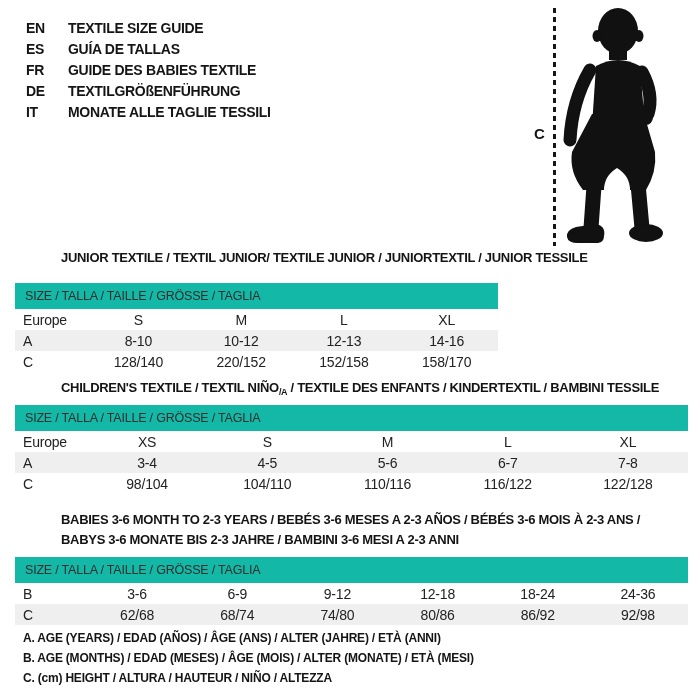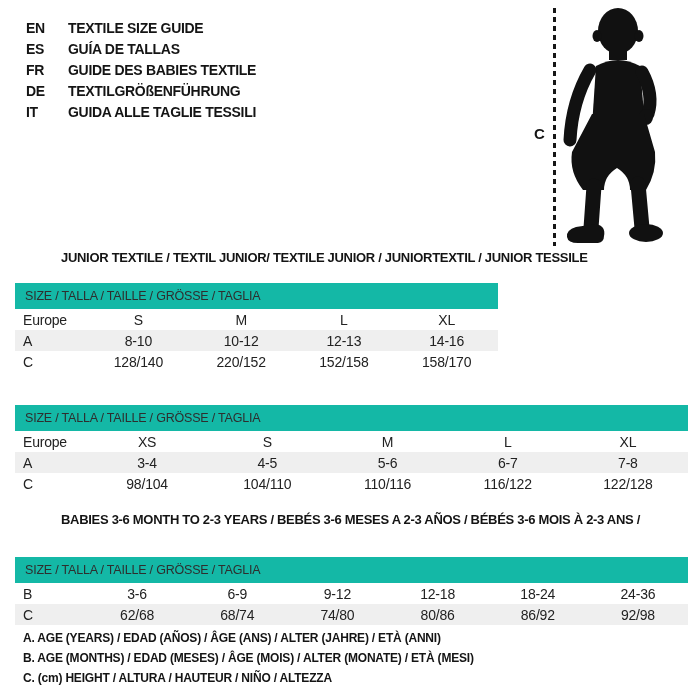--- a/index.html
+++ b/index.html
@@ -71,21 +71,21 @@
     <div class="lang-row">
       <span class="lang-code">FR</span>
       <span class="lang-label">GUIDE DES BABIES TEXTILE</span>
     </div>
     <div class="lang-row">
       <span class="lang-code">DE</span>
       <span class="lang-label">TEXTILGRÖßENFÜHRUNG</span>
     </div>
     <div class="lang-row">
       <span class="lang-code">IT</span>
-      <span class="lang-label">GUIDA ALLE TAGLIE TESSILI</span>
+      <span class="lang-label">MONATE ALLE TAGLIE TESSILI</span>
     </div>
   </div>
 
 <div class="figure">
   <div class="measure-line"></div>
   <div class="measure-label">C</div>
   <svg class="silhouette" width="110" height="238" viewBox="0 0 110 238" aria-hidden="true">
     <g fill="#111111" stroke="none">
       <ellipse cx="60" cy="25" rx="20" ry="23"></ellipse>
       <ellipse cx="39" cy="30" rx="4.5" ry="6"></ellipse>
@@ -130,20 +130,23 @@
         <span class="cell-label">C</span>
         <span class="cell">128/140</span>
         <span class="cell">220/152</span>
         <span class="cell">152/158</span>
         <span class="cell">158/170</span>
       </div>
     </div>
 </section>
 
 <section class="size-table t2">
+  <div class="tbl-title condensed">
+      <div class="title-line"><span>CHILDREN'S TEXTILE / TEXTIL NIÑO</span><span class="sub">/A</span><span> / TEXTILE DES ENFANTS / KINDERTEXTIL / BAMBINI TESSILE</span></div>
+    </div>
   <div class="tbl-bar">
       <span>SIZE / TALLA / TAILLE / GRÖSSE / TAGLIA</span>
     </div>
   <div class="tbl-rows">
       <div class="tbl-row" style="grid-template-columns: 72px repeat(5, 1fr);">
         <span class="cell-label">Europe</span>
         <span class="cell">XS</span>
         <span class="cell">S</span>
         <span class="cell">M</span>
         <span class="cell">L</span>
@@ -164,20 +167,21 @@
         <span class="cell">110/116</span>
         <span class="cell">116/122</span>
         <span class="cell">122/128</span>
       </div>
     </div>
 </section>
 
 <section class="size-table t3">
   <div class="tbl-title condensed">
       <div class="title-line"><span>BABIES 3-6 MONTH TO 2-3 YEARS / BEBÉS 3-6 MESES A 2-3 AÑOS / BÉBÉS 3-6 MOIS À 2-3 ANS /</span></div>
+      <div class="title-line"><span>BABYS 3-6 MONATE BIS 2-3 JAHRE / BAMBINI 3-6 MESI A 2-3 ANNI</span></div>
     </div>
   <div class="tbl-bar">
       <span>SIZE / TALLA / TAILLE / GRÖSSE / TAGLIA</span>
     </div>
   <div class="tbl-rows">
       <div class="tbl-row" style="grid-template-columns: 72px repeat(6, 1fr);">
         <span class="cell-label">B</span>
         <span class="cell">3-6</span>
         <span class="cell">6-9</span>
         <span class="cell">9-12</span>

